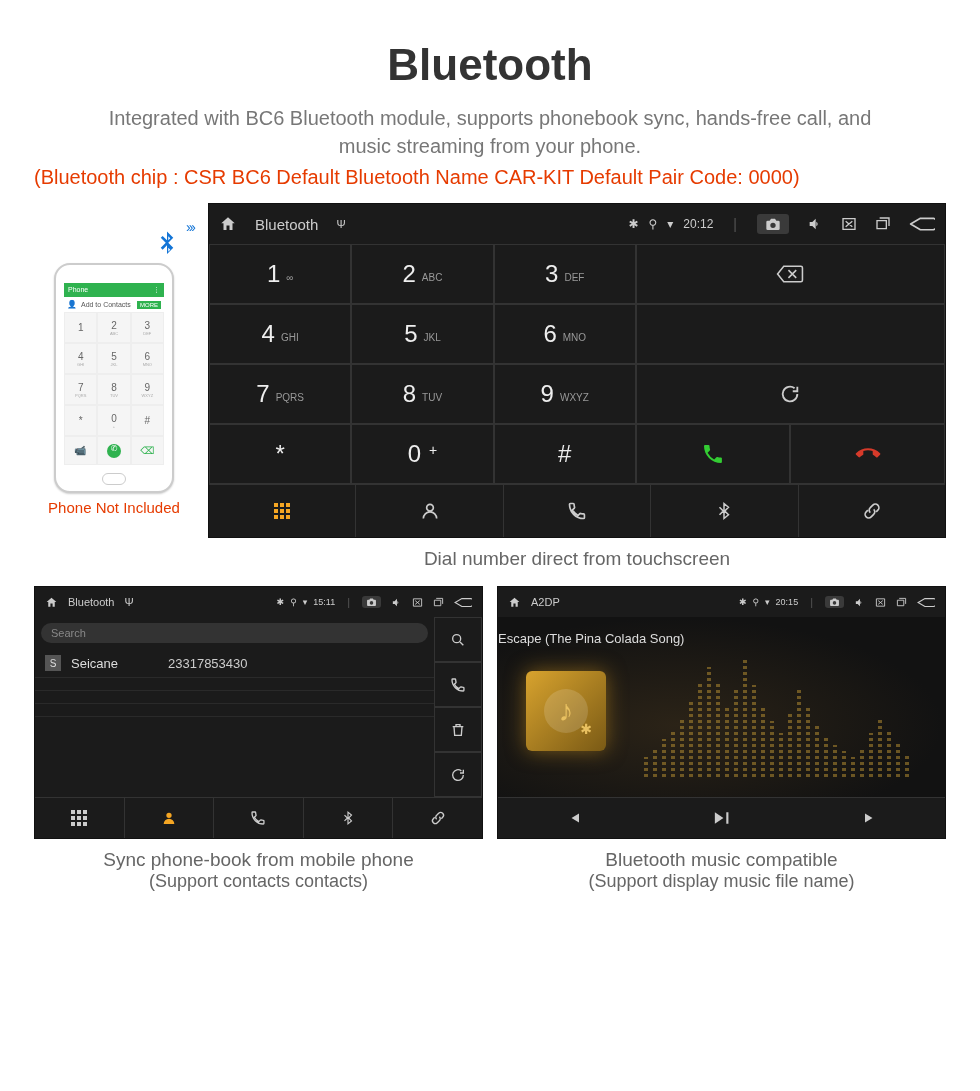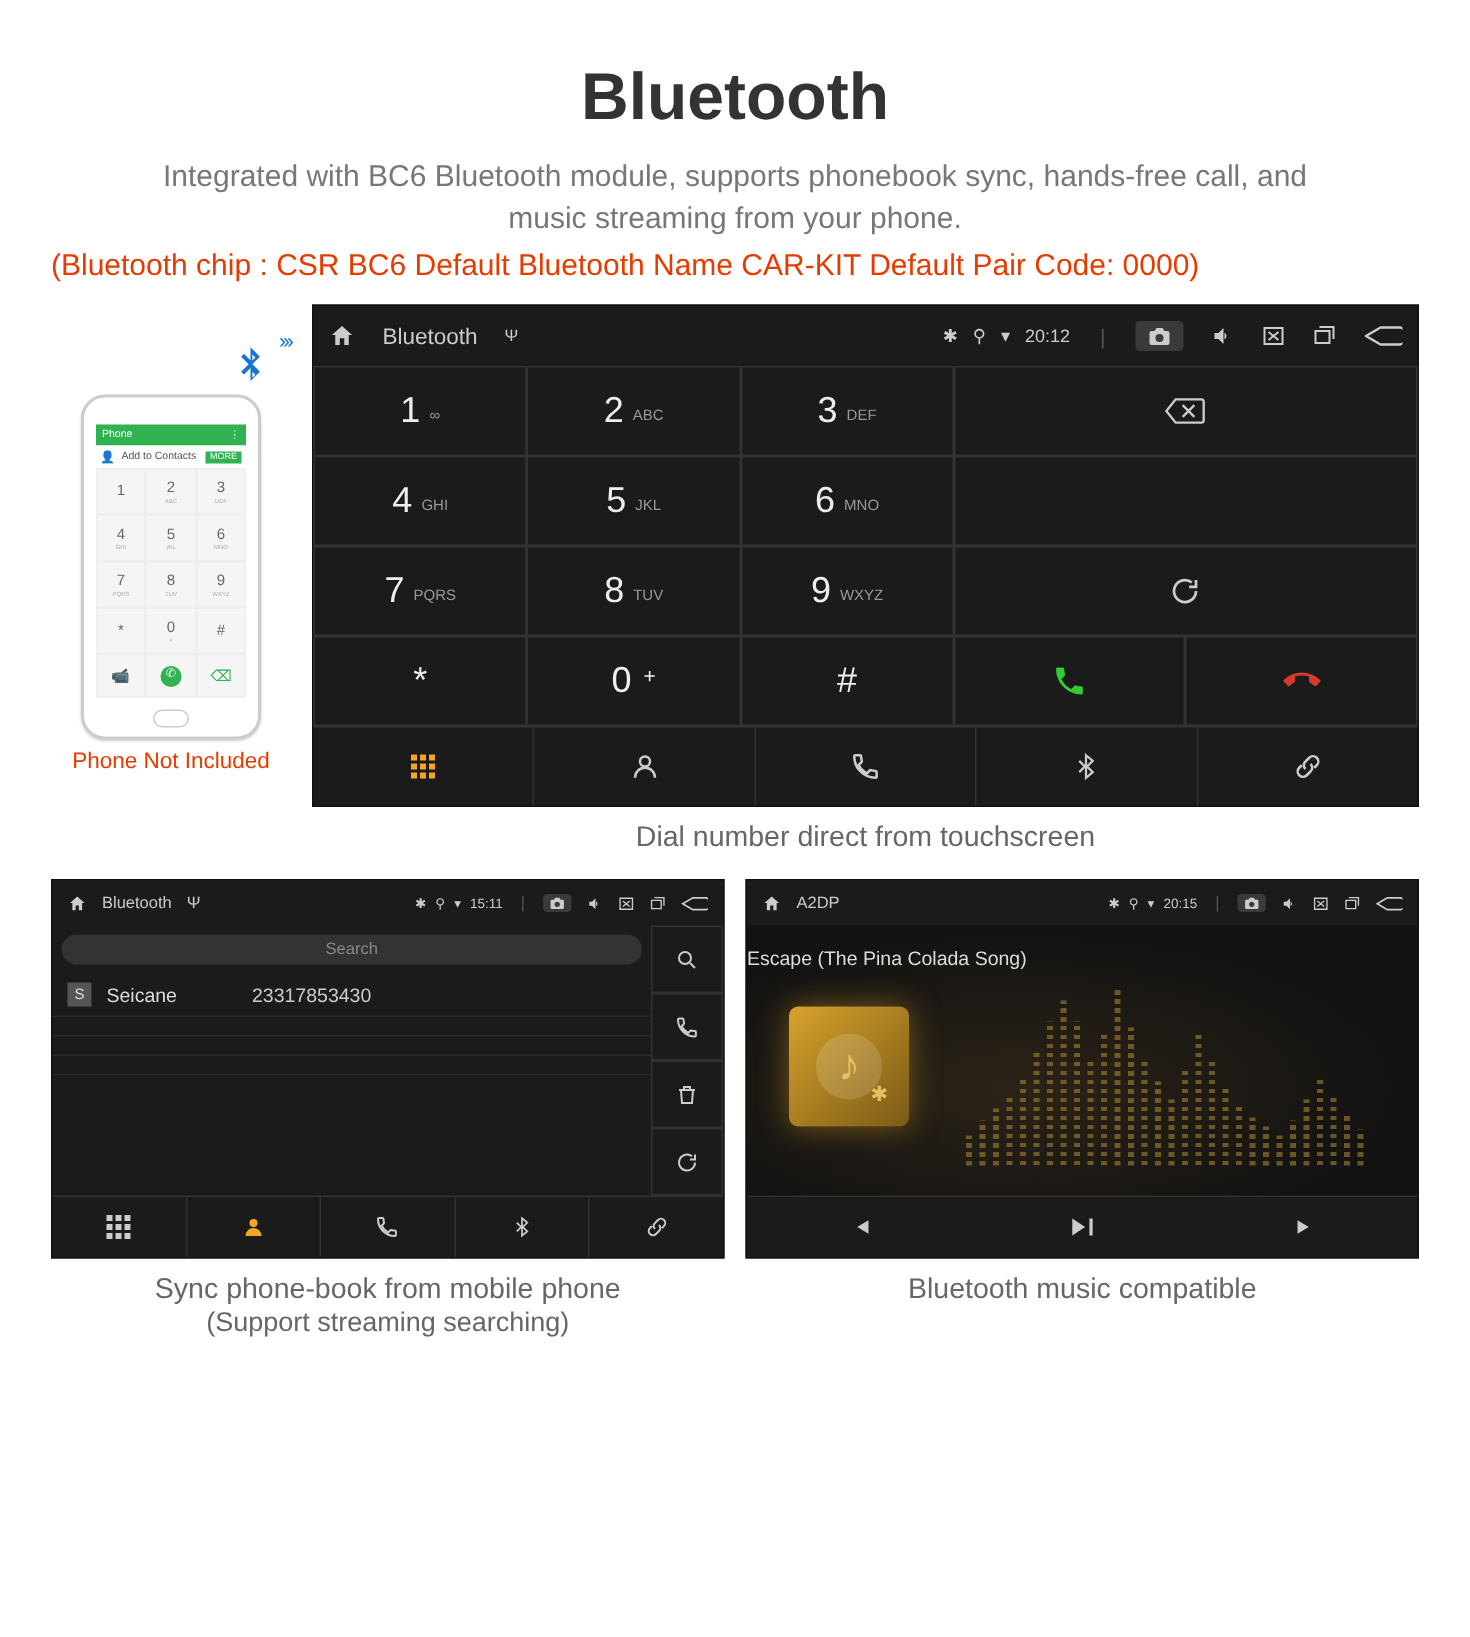--- a/index.html
+++ b/index.html
@@ -79,21 +79,21 @@
   .bot-row{display:flex;gap:14px;margin-top:16px;}
   .bot-col{flex:1;}
   .hu-sm .hu-top{height:30px;font-size:11px;gap:10px;}
   .hu-sm .hu-home{font-size:13px;}
   .hu-sm .hu-title{font-size:11px;}
   .hu-sm .hu-status{font-size:9px;gap:6px;}
   .hu-sm .hu-cam{font-size:9px;padding:2px 4px;}
   .hu-sm .hu-ico{font-size:10px;}
   .hu-sm .hu-back{font-size:14px;}
   .hu-sm .hu-bottom .tab{height:40px;font-size:15px;}
-  .pb-body{display:flex;height:180px;text-align:center;}
+  .pb-body{display:flex;height:180px;}
   .pb-left{flex:1;}
   .pb-search{margin:6px;background:#333;border-radius:12px;color:#888;font-size:11px;padding:4px 10px;}
   .pb-row{display:flex;align-items:center;padding:6px 10px;font-size:13px;color:#ddd;border-bottom:1px solid #2a2a2a;gap:10px;}
   .pb-badge{background:#555;color:#ddd;width:16px;height:16px;font-size:10px;display:flex;align-items:center;justify-content:center;}
   .pb-num{margin-left:40px;color:#ccc;}
   .pb-right{width:48px;display:flex;flex-direction:column;}
   .pb-right div{flex:1;border:1px solid #333;display:flex;align-items:center;justify-content:center;color:#ccc;font-size:16px;}
 
   .a2-body{height:180px;position:relative;background:radial-gradient(ellipse at 40% 60%, #2b2317 0%, #121212 70%);}
   .a2-song{position:absolute;top:14px;left:0;right:0;color:#ddd;font-size:13px;}
@@ -414,21 +414,21 @@
             </div>
           <div class="tab">
               <svg width="18" height="16" viewBox="0 0 24 24">
                 <path fill="none" stroke="#ccc" stroke-width="2" d="M10 14a4 4 0 010-6l3-3a4 4 0 116 6l-2 2M14 10a4 4 0 010 6l-3 3a4 4 0 11-6-6l2-2"></path>
               </svg>
             </div>
         </div>
       </div>
       <div class="caption">
         <span>Sync phone-book from mobile phone</span>
-        <small>(Support streaming searching)</small>
+        <small>(Support contacts contacts)</small>
       </div>
     </div>
 
     <div class="bot-col">
       <div class="headunit hu-sm">
         <div class="hu-top">
           <span class="hu-home">
               <svg width="13" height="13" viewBox="0 0 24 24">
                 <path fill="#ccc" d="M12 3l9 8h-3v9h-4v-6H10v6H6v-9H3z"></path>
               </svg>
@@ -524,16 +524,17 @@
             </div>
           <div>
               <svg width="18" height="18" viewBox="0 0 24 24">
                 <path fill="#ccc" d="M18 6v12M4 6l10 6-10 6z"></path>
               </svg>
             </div>
         </div>
       </div>
       <div class="caption">
         <span>Bluetooth music compatible</span>
+        <small>(Support display music file name)</small>
       </div>
     </div>
   </div>
 </div>
 
 </body></html>

